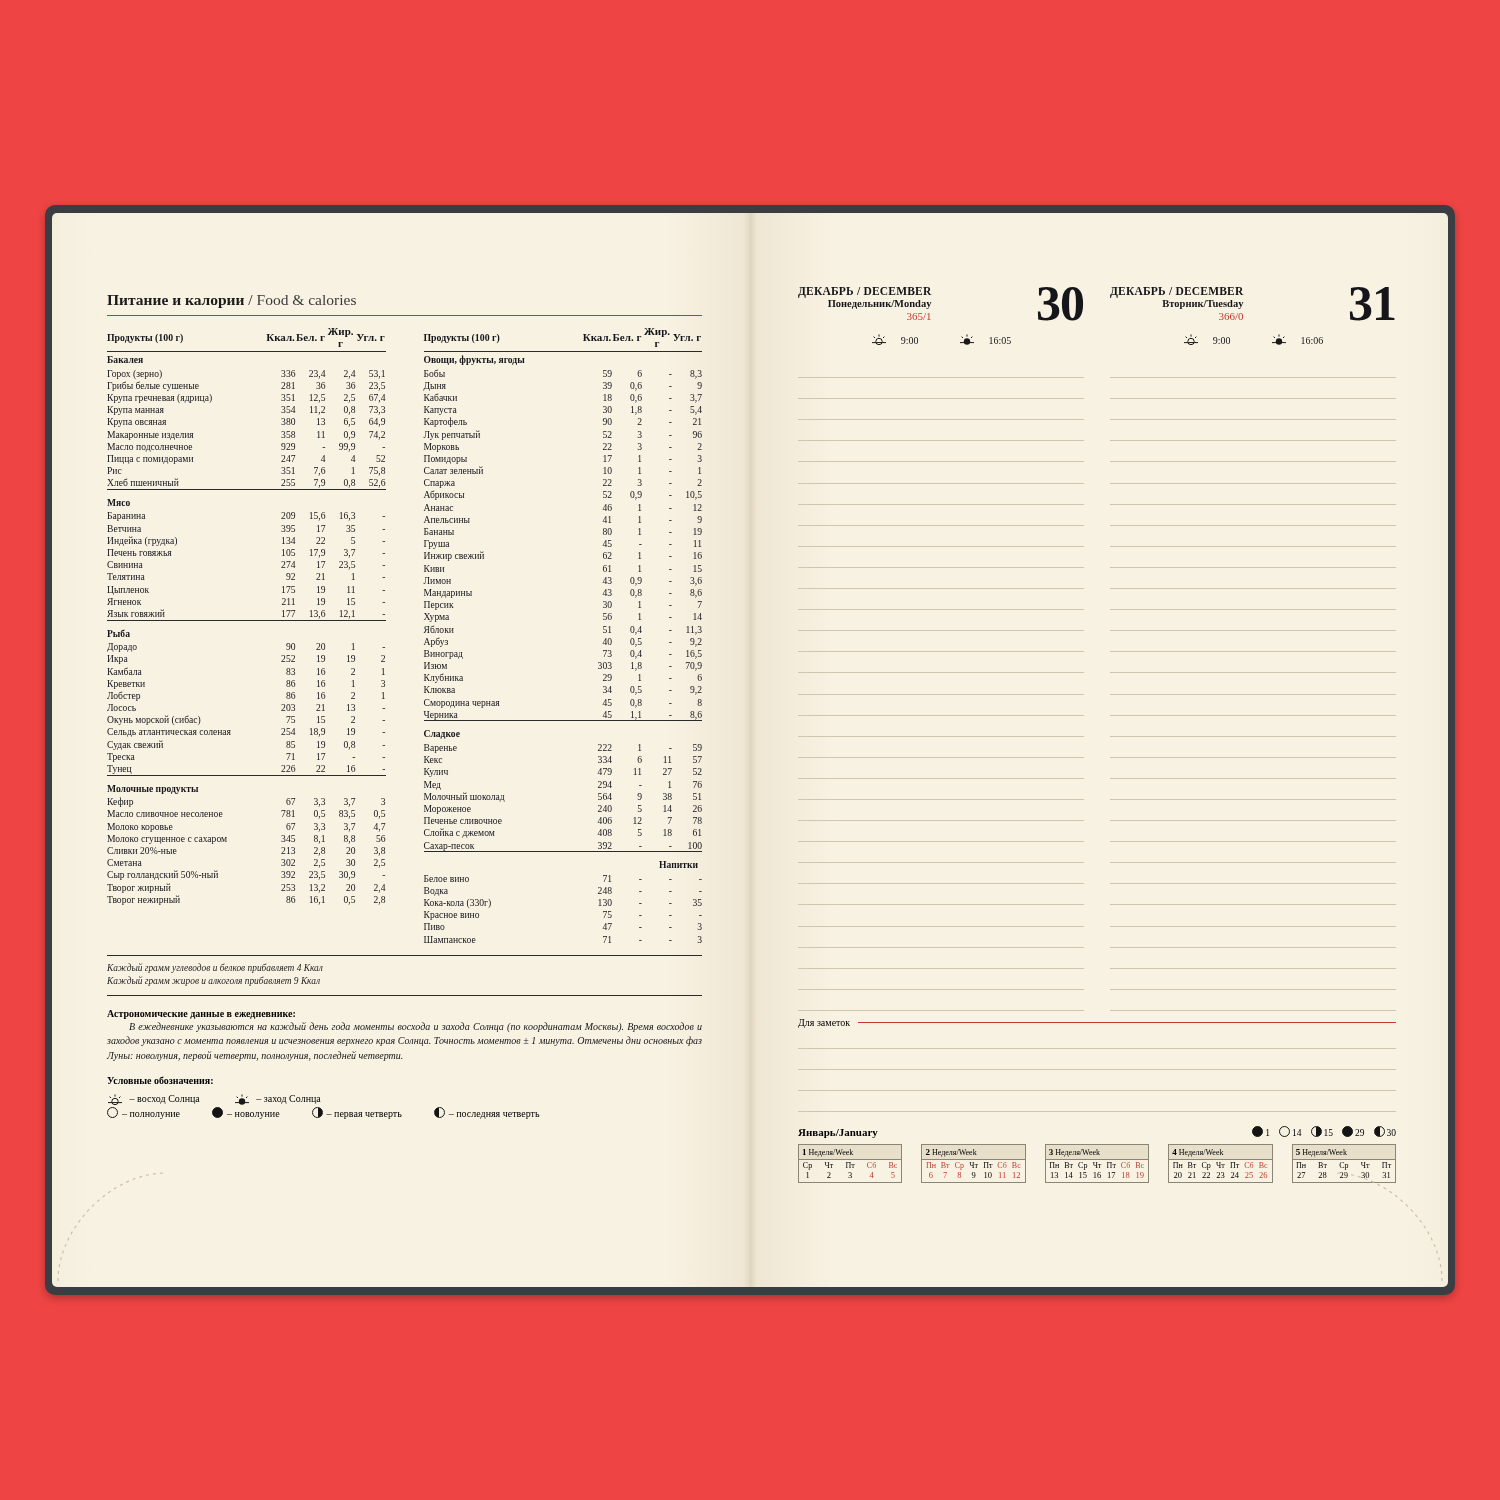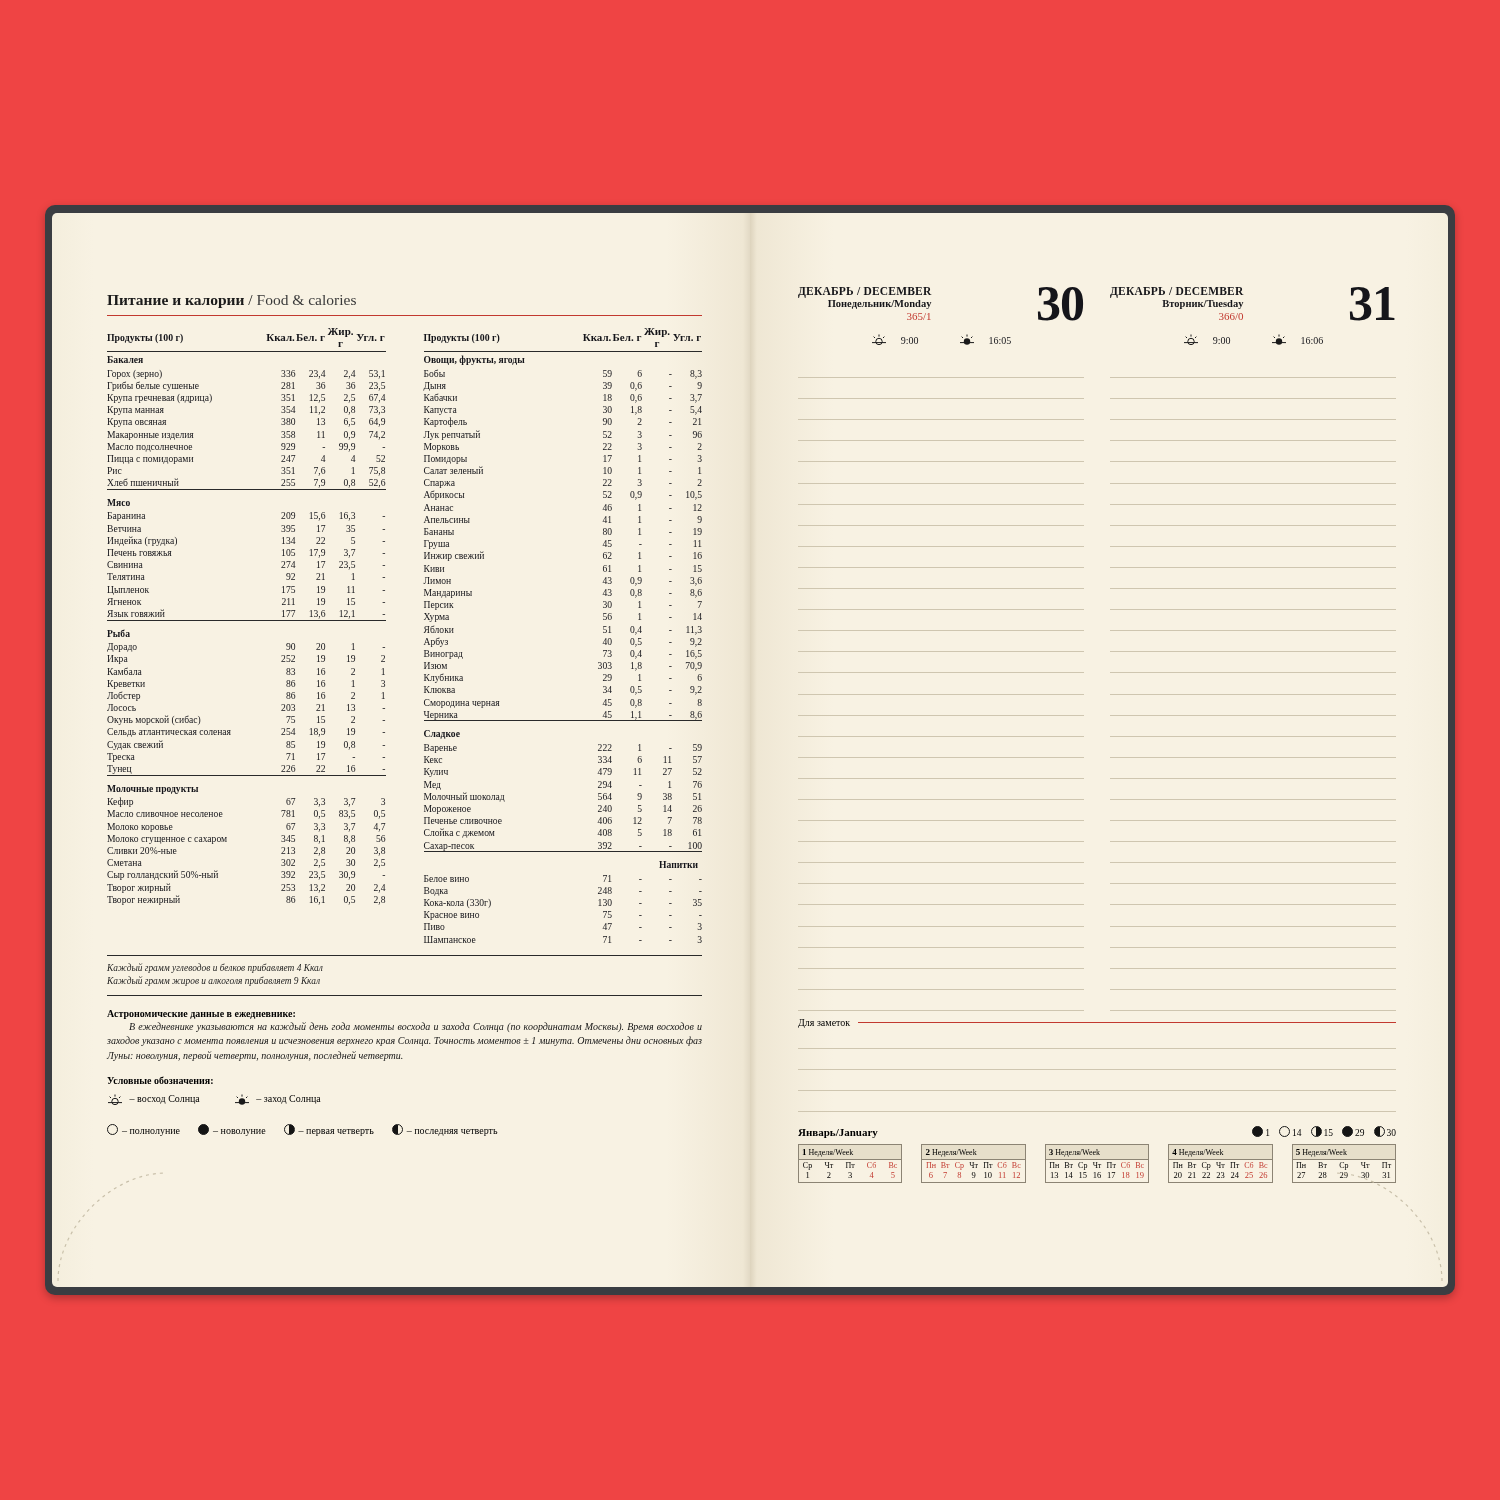--- a/index.html
+++ b/index.html
@@ -41,21 +41,21 @@
   tr.sec td{font-weight:bold;padding-top:7px;padding-bottom:2px;}
   tr.sec.first td{padding-top:2px;}
 
   .note{margin-top:10px;border-top:1px solid #2a2a2a;border-bottom:1px solid #2a2a2a;
         padding:6px 0 7px 0;font-style:italic;font-size:9.4px;line-height:1.35;color:#1b1b1b;}
   .astro-h{margin-top:12px;font-size:10px;font-weight:bold;}
   .astro-p{font-size:10px;line-height:1.45;text-align:justify;margin-top:1px;color:#141414;font-style:italic;}
   .astro-p .ind{display:inline-block;width:22px;}
   .legend-h{margin-top:12px;font-size:10px;font-weight:bold;}
   .legend-row{margin-top:7px;font-size:10px;display:flex;gap:34px;align-items:center;}
-  .legend-row2{margin-top:17px;font-size:10px;display:flex;gap:18px;align-items:center;}
+  .legend-row2{margin-top:0;font-size:10px;display:flex;gap:32px;align-items:center;}
   .moon{display:inline-block;width:9px;height:9px;border-radius:50%;border:1px solid #1a1a1a;margin-right:4px;vertical-align:-1px;}
   .moon.full{background:#f7f1e1;}
   .moon.new{background:#141414;}
   .moon.half-r{background:linear-gradient(to right,#f7f1e1 50%,#141414 50%);}
   .moon.half-l{background:linear-gradient(to right,#141414 50%,#f7f1e1 50%);}
   .sunico{display:inline-block;vertical-align:-3px;margin-right:4px;}
 
   
   .rp{position:absolute;left:48px;top:70px;right:52px;bottom:30px;}
   .days{display:flex;gap:26px;}

